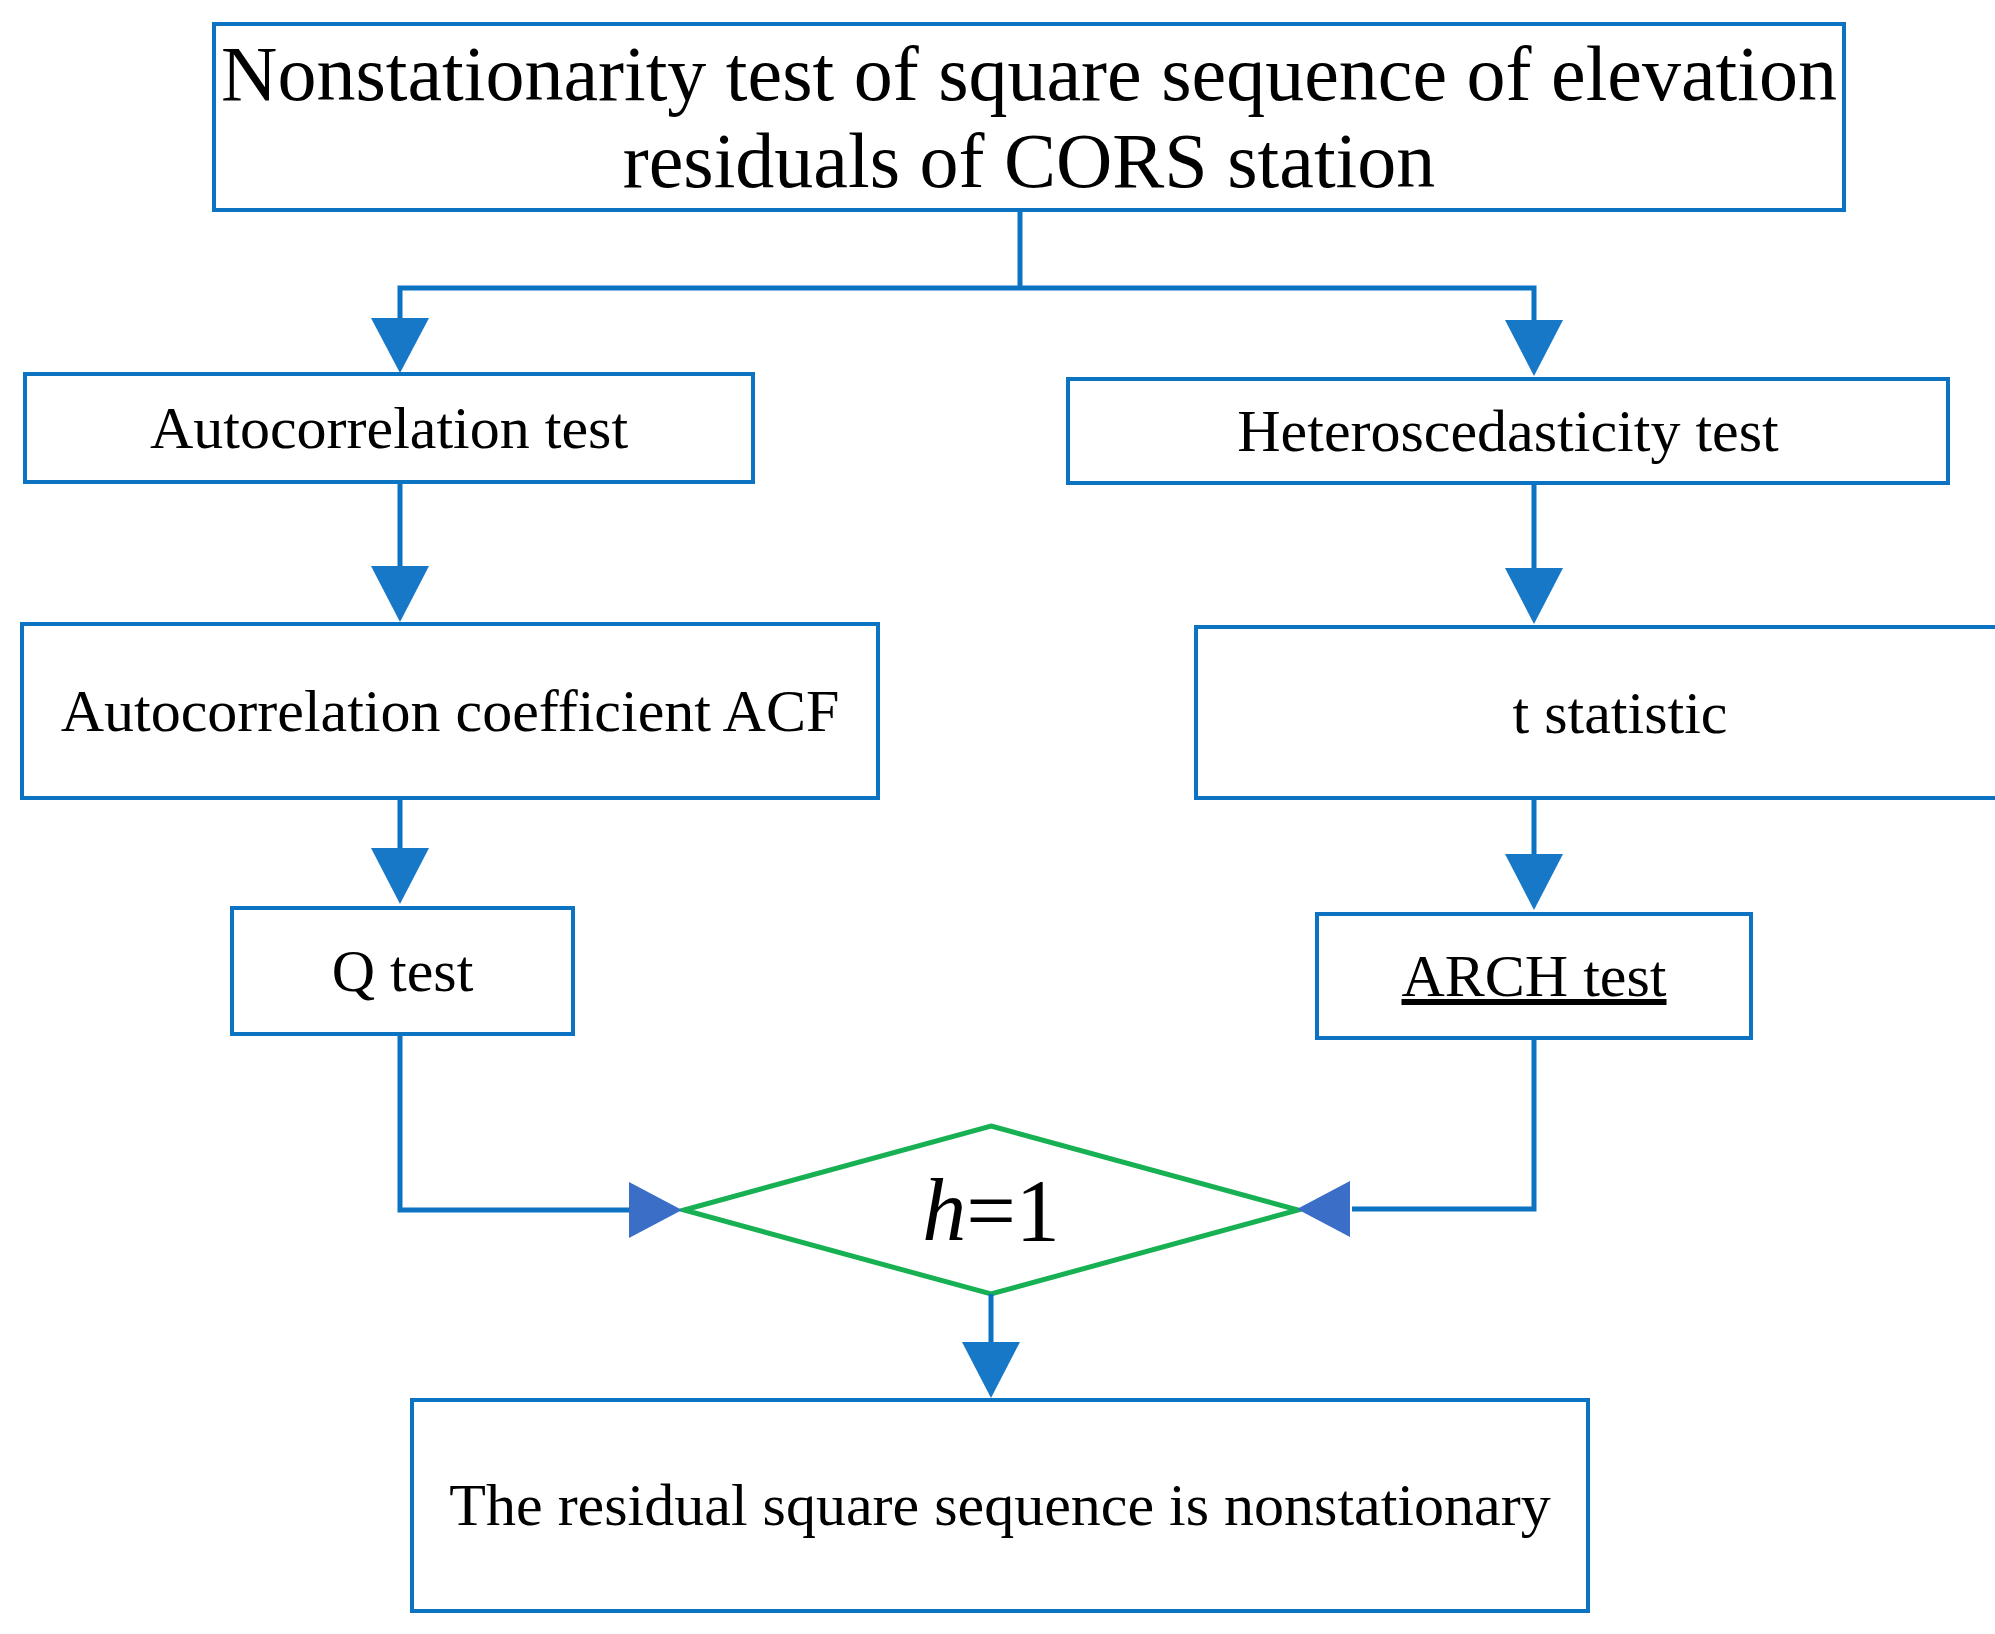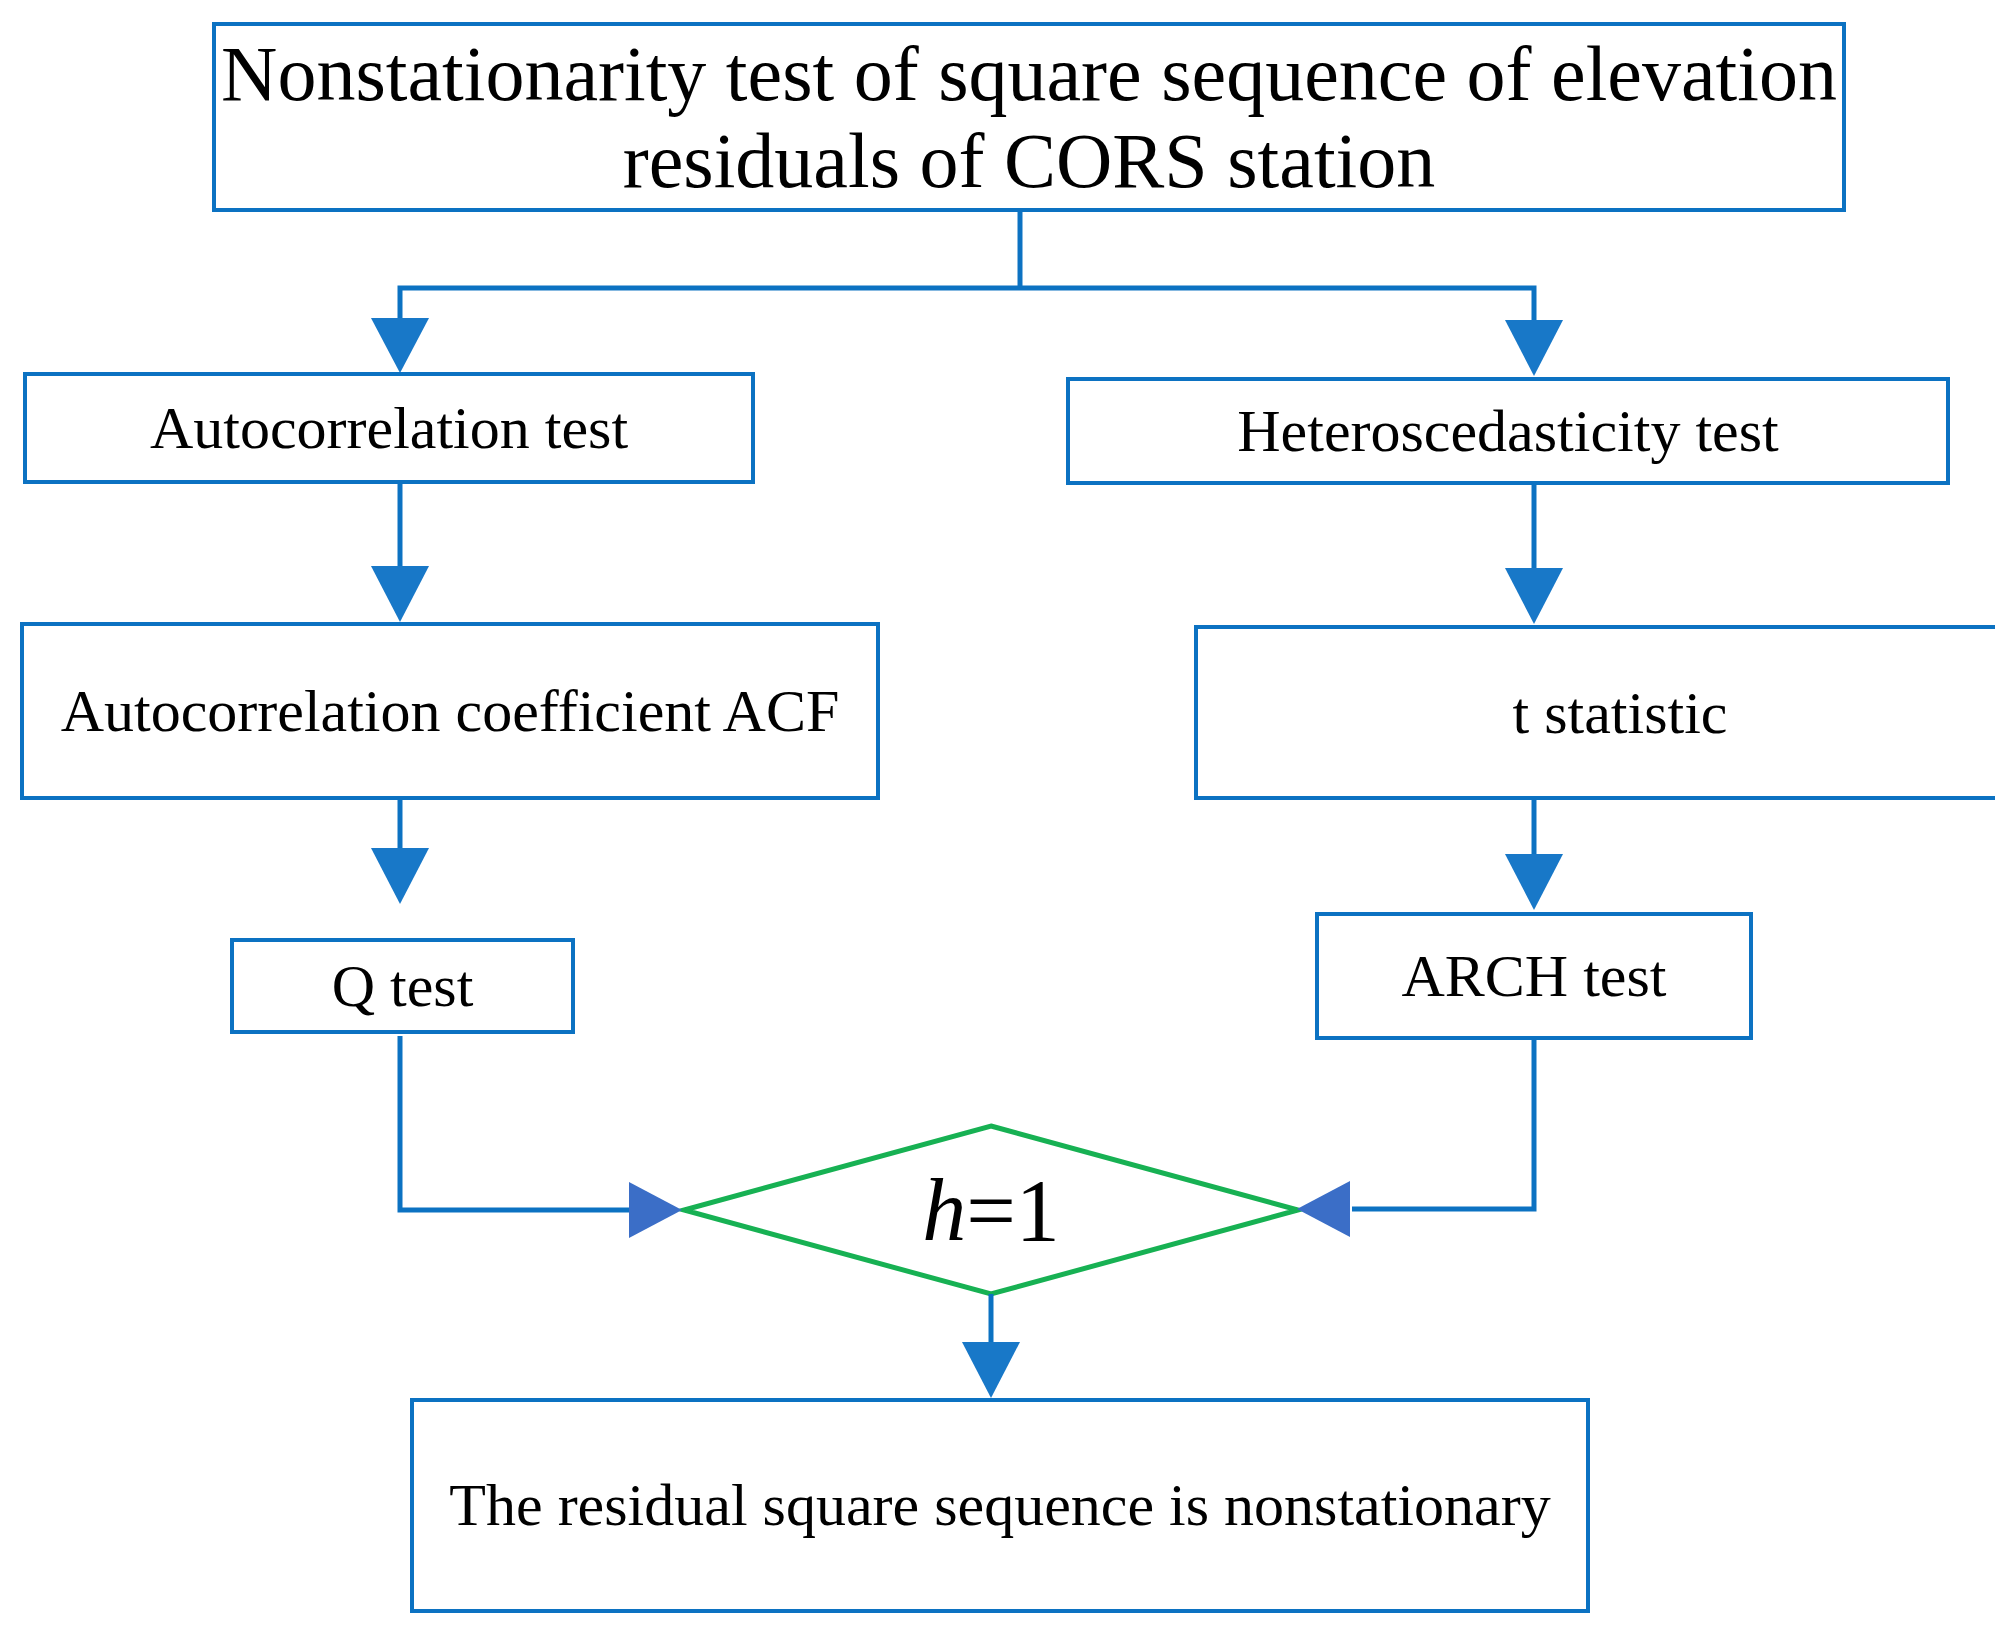--- a/index.html
+++ b/index.html
@@ -38,22 +38,22 @@
     text-align: center;
     color: var(--text-black);
     font-size: 60px;
     line-height: 1.1;
   }
   .box-start   { left: 212px;  top: 22px;   width: 1634px; height: 190px; font-size: 78px; line-height: 1.12; }
   .box-auto    { left: 23px;   top: 372px;  width: 732px;  height: 112px; }
   .box-hetero  { left: 1055px; top: 377px;  width: 884px;  height: 108px; margin-left: 11px; }
   .box-acf     { left: 20px;   top: 622px;  width: 860px;  height: 178px; line-height: 1.08; }
   .box-tstat   { left: 1194px; top: 625px;  width: 852px;  height: 175px; }
-  .box-qtest   { left: 230px;  top: 906px;  width: 345px;  height: 96px; margin-top: 32px; }
-  .box-arch    { left: 1315px; top: 912px;  width: 438px;  height: 128px; }
+  .box-qtest   { left: 230px;  top: 906px;  width: 345px;  height: 130px; }
+  .box-arch    { left: 1315px; top: 912px;  width: 438px;  height: 128px; text-decoration: underline; }
   .box-end     { left: 410px;  top: 1398px; width: 1180px; height: 215px; font-size: 60px; line-height: 1.12; }
   .decision-label {
     position: absolute;
     left: 791px; top: 1160px; width: 400px; height: 100px;
     display: flex; align-items: center; justify-content: center;
     font-size: 88px; color: var(--text-black);
   }
   .decision-label .var { font-style: italic; }
   .stroke-line { stroke: var(--line-blue); stroke-width: 5; fill: none; }
   .fill-arrow-down { fill: var(--arrow-down-blue); stroke: none; }

